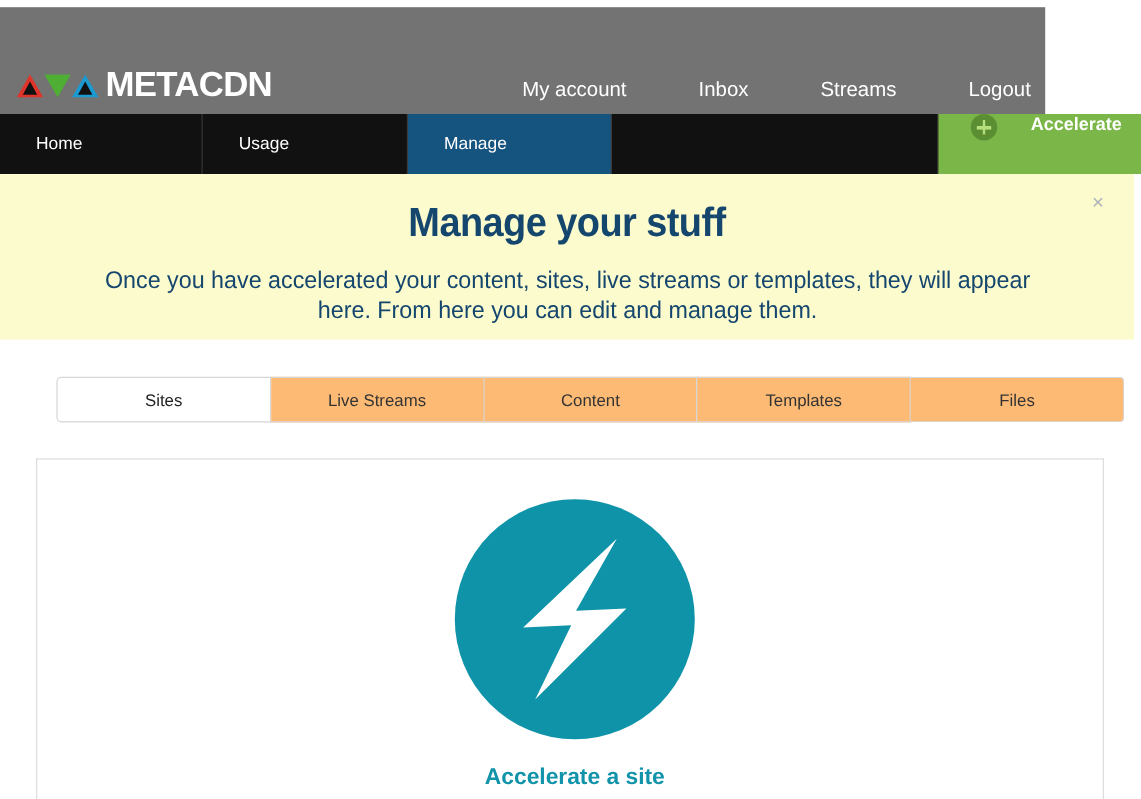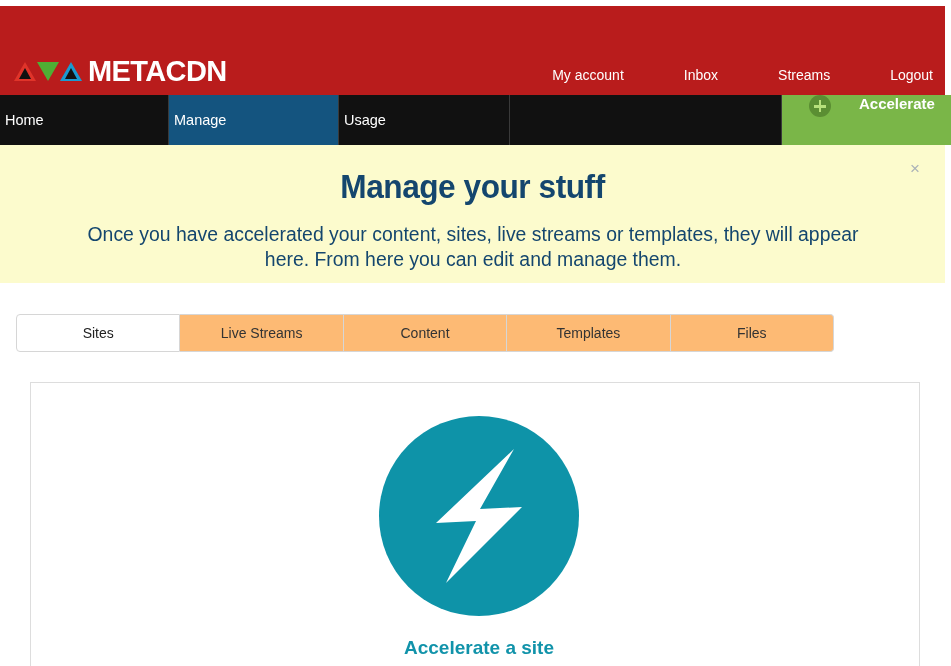--- a/index.html
+++ b/index.html
@@ -17,23 +17,23 @@
     width: 951px;
     height: 666px;
     background: #ffffff;
   }
 
   
   .header-bar {
     position: absolute;
     left: 0;
     top: 6px;
-    width: 945px;
+    width: 871px;
     height: 89px;
-    background: #b91c1c;
+    background: #737373;
   }
 
   .logo {
     position: absolute;
     left: 14px;
     top: 48px;
     display: flex;
     align-items: center;
     height: 34px;
   }
@@ -100,21 +100,21 @@
 
   .top-links {
     position: absolute;
     right: 12px;
     top: 60px;
     display: flex;
     align-items: center;
   }
   .top-link {
     color: #ffffff;
-    font-size: 14px;
+    font-size: 17px;
     text-decoration: none;
     padding: 0 0;
     margin-left: 60px;
     line-height: 18px;
     white-space: nowrap;
   }
   .top-link:first-child { margin-left: 0; }
 
   
   .nav-row {
@@ -126,21 +126,21 @@
     background: #111111;
     display: flex;
     align-items: stretch;
   }
 
   .nav-item {
     display: flex;
     align-items: center;
     color: #ffffff;
     font-size: 14.5px;
-    padding-left: 5px;
+    padding-left: 30px;
     box-sizing: border-box;
     border-right: 1px solid #3a3a3a;
     background: #111111;
     text-decoration: none;
   }
   .nav-item.home { width: 169px; border-right: 1px solid #3a3a3a; }
   .nav-item.manage { width: 170px; background: #14547f; }
   .nav-item.usage { width: 171px; }
   .nav-spacer { width: 272px; border-right: 1px solid #3a3a3a; }
 
@@ -218,23 +218,23 @@
     font-size: 20px;
     line-height: 25px;
     margin: 16px auto 0 auto;
     width: 810px;
     transform: scaleX(0.97);
   }
 
   
   .tab-row {
     position: absolute;
-    left: 16px;
+    left: 47px;
     top: 314px;
-    width: 818px;
+    width: 890px;
     height: 38px;
     display: flex;
     box-sizing: border-box;
     border-radius: 4px;
   }
   .tab {
     flex: 1;
     display: flex;
     align-items: center;
     justify-content: center;
@@ -327,22 +327,22 @@
       <a class="top-link" href="#">My account</a>
       <a class="top-link" href="#">Inbox</a>
       <a class="top-link" href="#">Streams</a>
       <a class="top-link" href="#">Logout</a>
     </div>
 
   </div>
 
   <div class="nav-row">
     <a class="nav-item home" href="#">Home</a>
+    <a class="nav-item usage" href="#">Usage</a>
     <a class="nav-item manage" href="#">Manage</a>
-    <a class="nav-item usage" href="#">Usage</a>
     <div class="nav-item nav-spacer"></div>
     <a class="nav-item accelerate-cell" href="#">
       <span class="plus-circle"></span>
       <span class="accelerate-label">Accelerate</span>
     </a>
   </div>
 
   <div class="banner">
     <span class="banner-close">×</span>
     <div class="banner-title">Manage your stuff</div>

